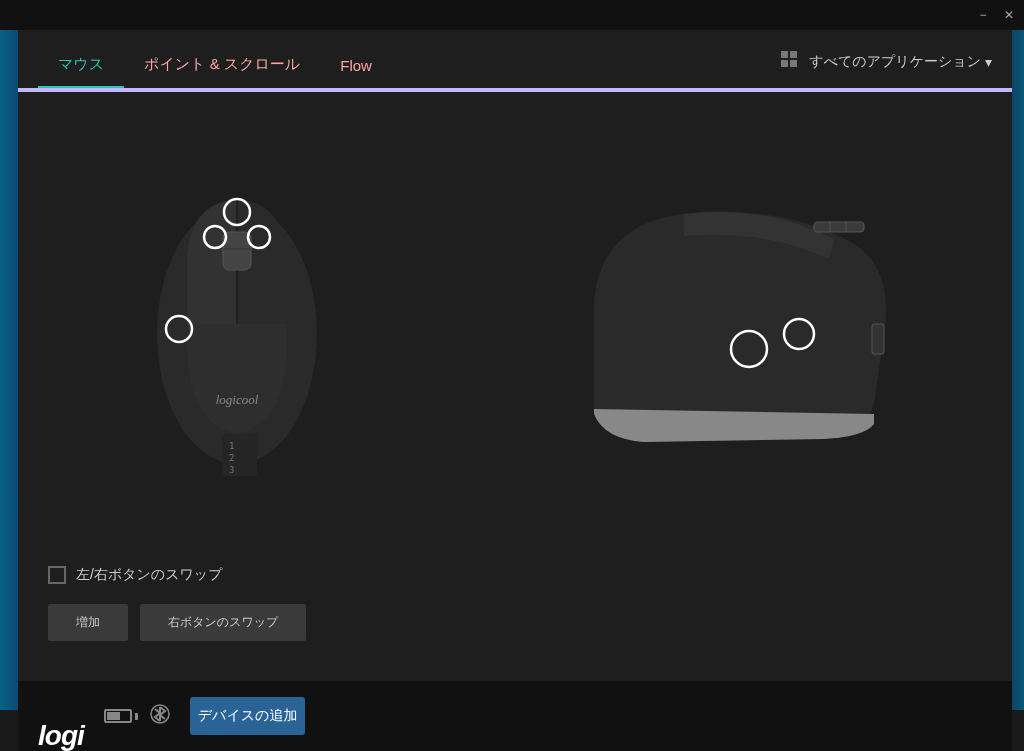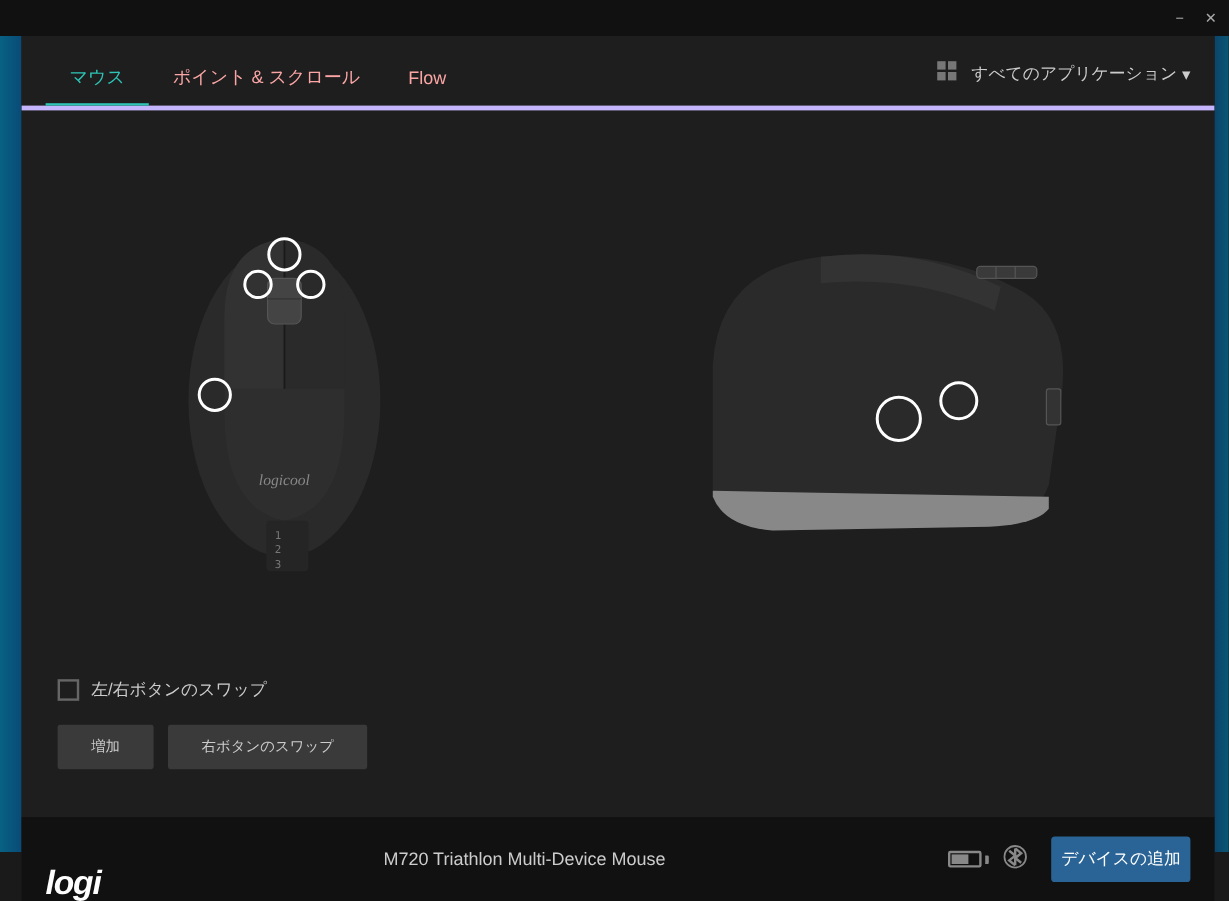--- a/index.html
+++ b/index.html
@@ -374,21 +374,20 @@
       <div class="button-row">
         <button class="btn">増加</button>
         <button class="btn">右ボタンのスワップ</button>
       </div>
     </div>
 
   </div>
 
   <div class="bottom-bar">
     <div class="logi-logo">logi</div>
-    <div class="device-name">M720 Triathlon Multi-Device Mouse</div>
     <div class="bottom-icons">
 
       <div class="battery-icon">
         <div class="battery-body">
           <div class="battery-fill"></div>
         </div>
         <div class="battery-tip"></div>
       </div>
 
       <div class="bluetooth-icon">

